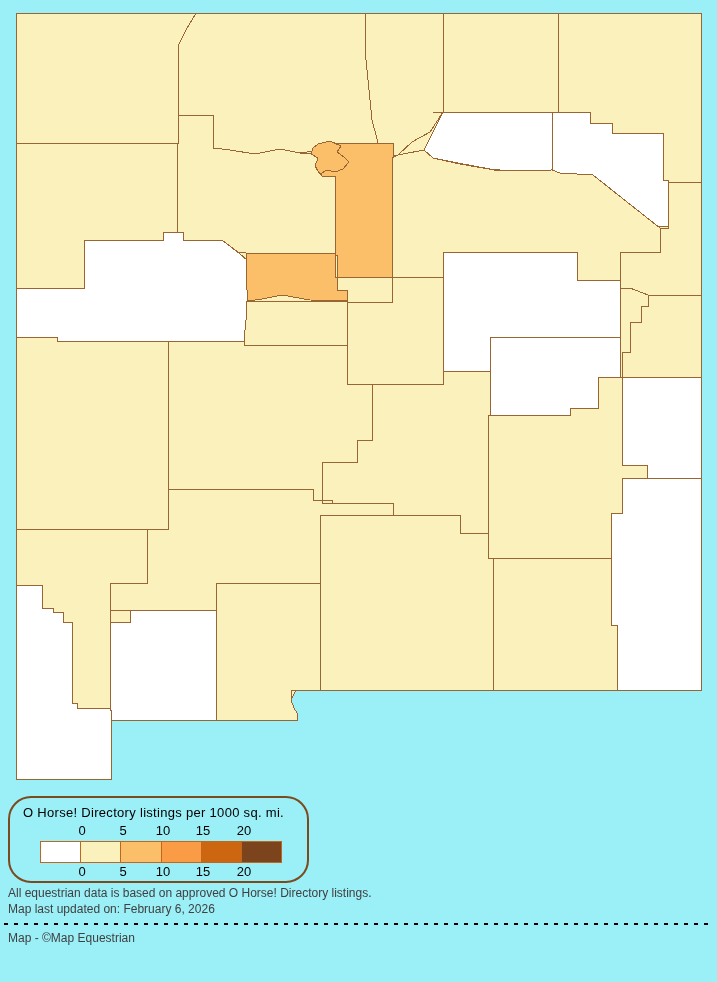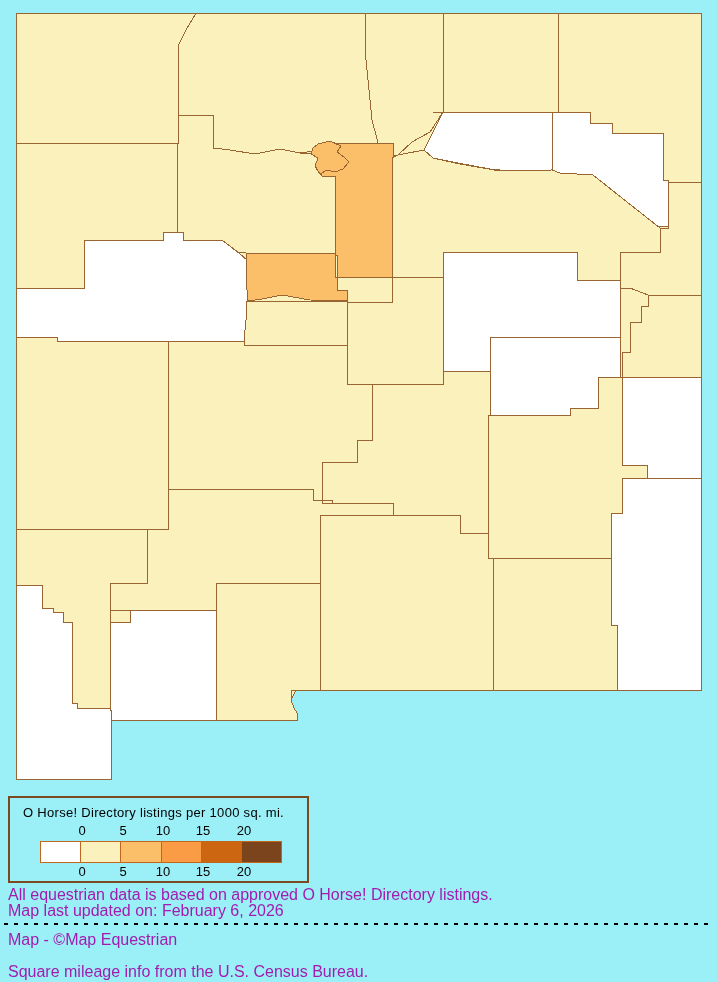--- a/index.html
+++ b/index.html
@@ -45,21 +45,21 @@
   }
   #ramp .cell{
     flex:1 1 0;
     border-right:1px solid #C2661D;
   }
   #ramp .cell:last-child{border-right:none;}
 
   
   .note{
     position:absolute;left:8px;
-    font-size:16px;color:#a21caf;white-space:nowrap;
+    font-size:12px;color:#404040;white-space:nowrap;
   }
   #dashed-sep{
     position:absolute;left:4px;top:923px;
     width:709px;height:2px;
     background:repeating-linear-gradient(90deg,#000 0,#000 4px,transparent 4px,transparent 10px);
   }
 </style>
 </head>
 <body>
 
@@ -97,21 +97,21 @@
     <polygon points="16,529 147,529 147,583 110,583 110,708 77,708 77,703 72,703 72,622 63,622 63,612 53,612 53,608 42,608 42,585 16,585" fill="#FBF1BD" stroke="#996633" stroke-width="1"></polygon>
     <polygon points="168,489 313,489 313,500 322,500 322,503 393,503 393,515 320,515 320,583 216,583 216,610 110,610 110,583 147,583 147,529 168,529" fill="#FBF1BD" stroke="#996633" stroke-width="1"></polygon>
     <polygon points="110,622 130,622 130,610 216,610 216,720 111,720 111,710 110,708" fill="#FFFFFF" stroke="#996633" stroke-width="1"></polygon>
     <polygon points="16,585 42,585 42,608 53,608 53,612 63,612 63,622 72,622 72,703 77,703 77,708 110,708 110,710 111,710 111,779 16,779" fill="#FFFFFF" stroke="#996633" stroke-width="1"></polygon>
     <polygon points="216,583 320,583 320,690 291,690 291,700 294,708 297,713 297,720 216,720" fill="#FBF1BD" stroke="#996633" stroke-width="1"></polygon>
     <polygon points="320,515 460,515 460,533 488,533 488,558 493,558 493,690 320,690" fill="#FBF1BD" stroke="#996633" stroke-width="1"></polygon>
     <polygon points="493,558 611,558 611,625 617,625 617,690 493,690" fill="#FBF1BD" stroke="#996633" stroke-width="1"></polygon>
     <polygon points="647,478 701,478 701,690 617,690 617,625 611,625 611,513 622,513 622,478" fill="#FFFFFF" stroke="#996633" stroke-width="1"></polygon>
   </svg>
 
-  <div id="legend-box" style="border-color: rgb(123, 74, 30);">
+  <div id="legend-box" style="border-color: rgb(123, 74, 30); border-radius: 23px;">
     <div id="legend-title">O Horse! Directory listings per 1000 sq. mi.</div>
 
     <div id="ticks-top" class="tick-row">
       <span style="left:72px">0</span>
       <span style="left:113px">5</span>
       <span style="left:153px">10</span>
       <span style="left:193px">15</span>
       <span style="left:234px">20</span>
     </div>
 
@@ -132,15 +132,14 @@
       <span style="left:234px">20</span>
     </div>
   </div>
 
   <div class="note" style="top:886px">All equestrian data is based on approved O Horse! Directory listings.</div>
   <div class="note" style="top:902px">Map last updated on: February 6, 2026</div>
 
   <div id="dashed-sep"></div>
 
   <div class="note" style="top:931px">Map - ©Map Equestrian</div>
-  <div class="note" style="top:963px">Square mileage info from the U.S. Census Bureau.</div>
 
 </div>
 
 </body></html>

